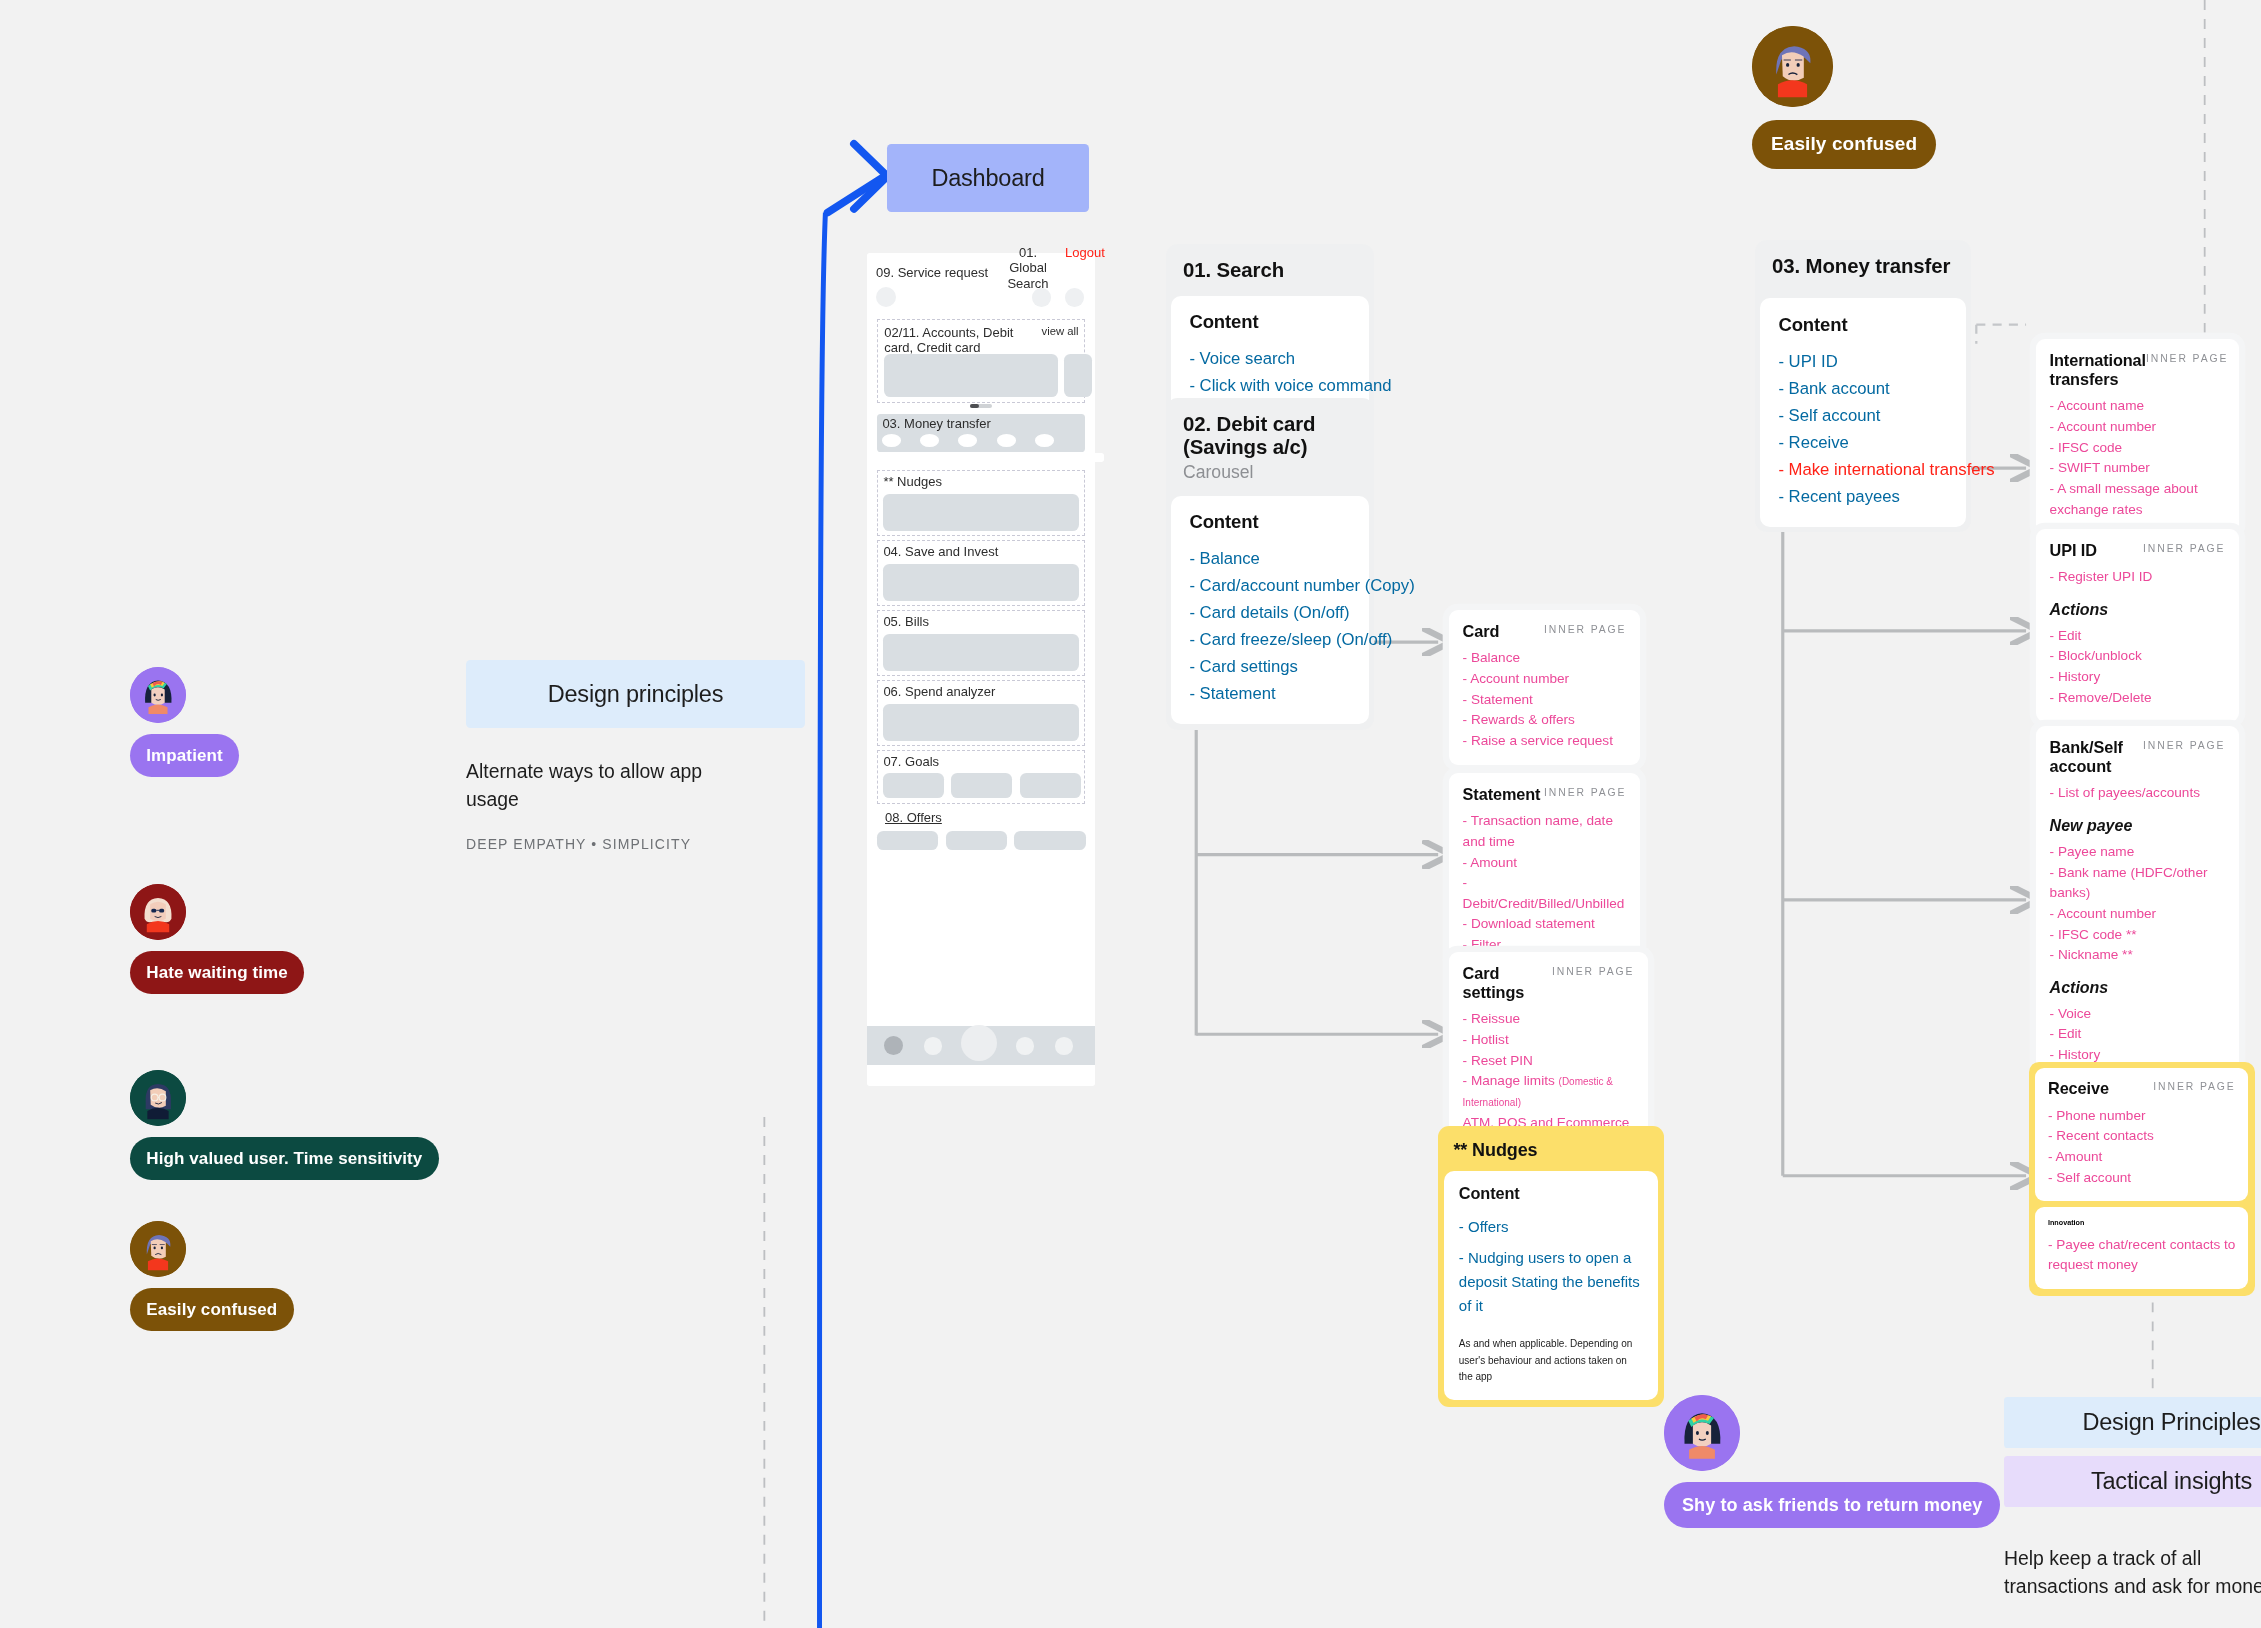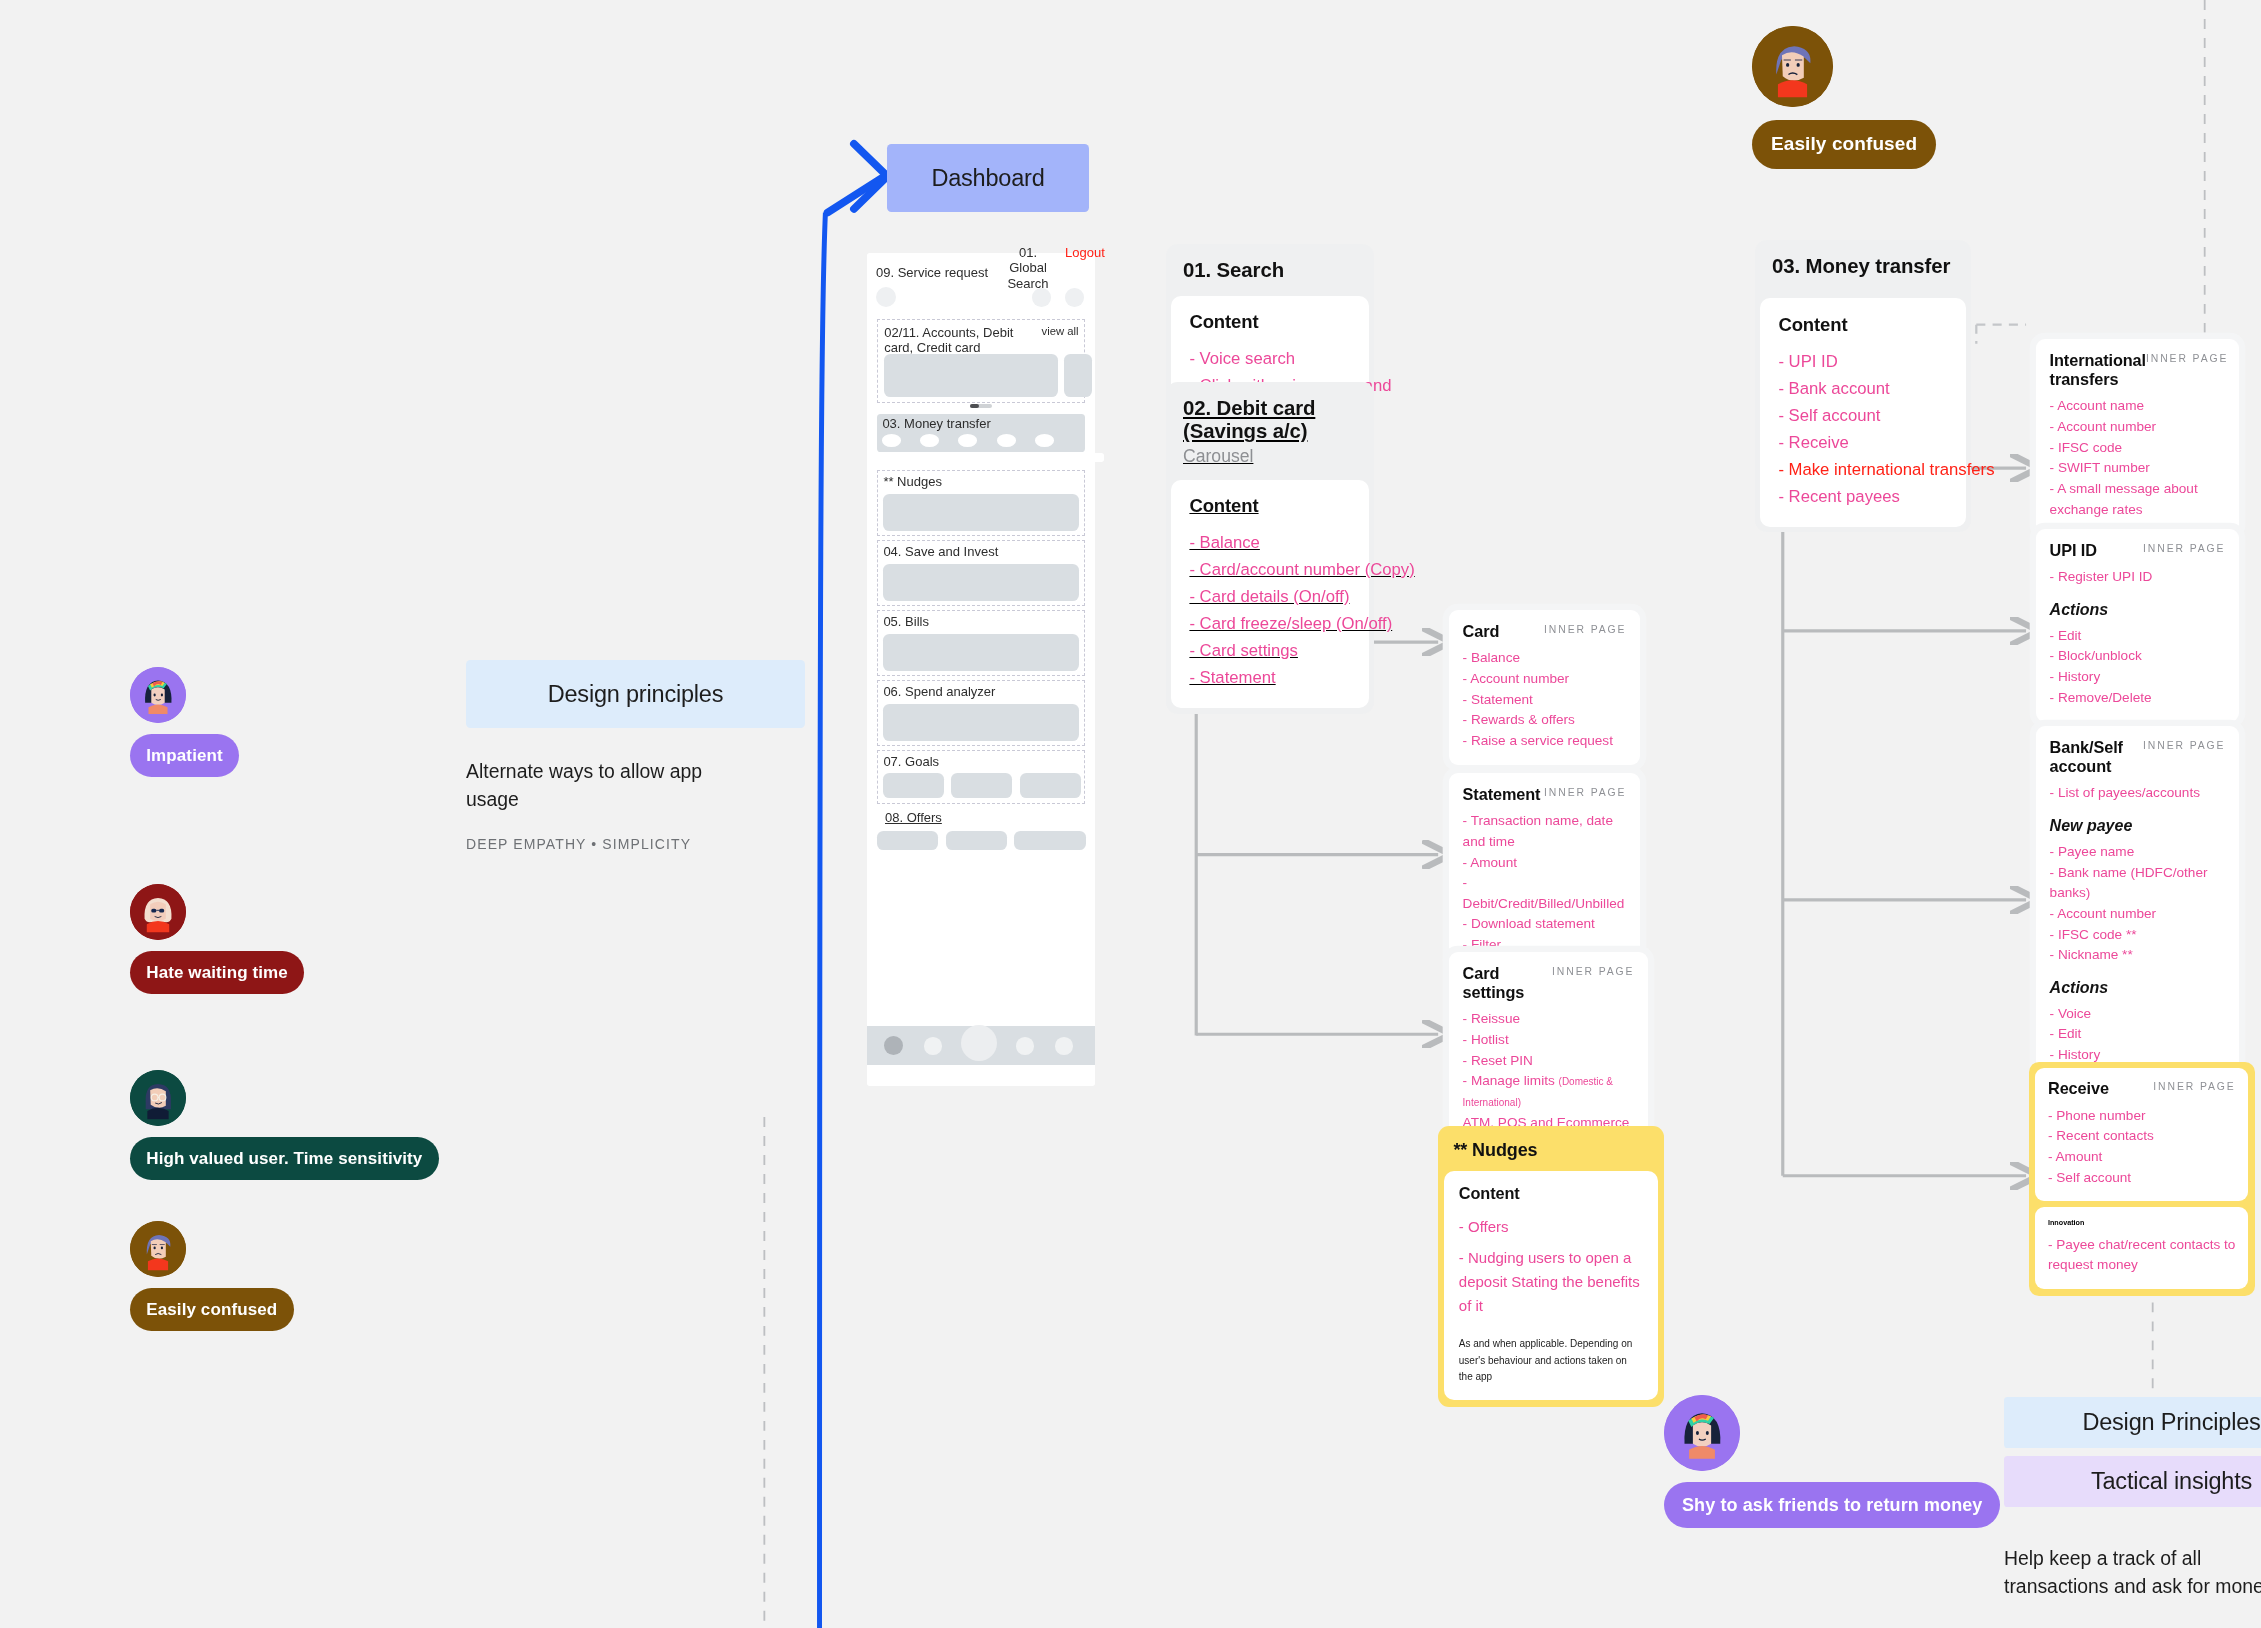--- a/index.html
+++ b/index.html
@@ -31,21 +31,21 @@
   .sec-wrap { background: #eff0f1; border-radius: 11.8px; padding: 15.4px 0 0 0; }
   .sec-title { font-size: 20.4px; font-weight: bold; color: #111; padding: 0 18px 0 17px; letter-spacing:-0.1px;}
   .sec-sub { font-size: 17.6px; color: #8d8f93; padding: 2.7px 18px 0 17px; }
 
   .card {
     background: #ffffff; border-radius: 10px;
     padding: 15.4px 18px 17px 18px;
   }
   .card h4 { font-size: 18.5px; font-weight: bold; color: #111; margin-bottom: 11.8px; letter-spacing:-0.1px;}
   .card ul { list-style: none; }
-  .card li { font-size: 16.7px; color: #ec4899; line-height: 1.62; white-space: nowrap;}
+  .card li { font-size: 16.7px; color: #0369a1; line-height: 1.62; white-space: nowrap;}
   .card li.red { color: #ff2116; }
 
   
   .ipage {
     background: #ffffff; border-radius: 9px;
     padding: 11.8px 13.6px 13.6px 13.6px;
     box-shadow: 0 0 0 6.3px #f4f5f6;
   }
   .ipage-head { display: flex; align-items: flex-start; justify-content: space-between; }
   .ipage-head h4 { font-size: 16.3px; font-weight: bold; color: #0f0f0f; line-height:1.18; letter-spacing:-0.1px;}
@@ -292,21 +292,21 @@
     <div class="sec-title">01. Search</div>
     <div class="card" style="margin:13.6px 5.4px 5.4px 5.4px;">
       <h4>Content</h4>
       <ul>
         <li>- Voice search</li>
         <li>- Click with voice command</li>
       </ul>
     </div>
   </div>
 
-  <div class="abs sec-wrap" style="left:1166px;top:382px;width:208px;text-decoration:underline;">
+  <div class="abs sec-wrap" style="left:1166px;top:398px;width:208px;">
     <div class="sec-title">02. Debit card (Savings a/c)</div>
     <div class="sec-sub">Carousel</div>
     <div class="card" style="margin:12.7px 5.4px 5.4px 5.4px;">
       <h4>Content</h4>
       <ul>
         <li>- Balance</li>
         <li>- Card/account number (Copy)</li>
         <li>- Card details (On/off)</li>
         <li>- Card freeze/sleep (On/off)</li>
         <li>- Card settings</li>

